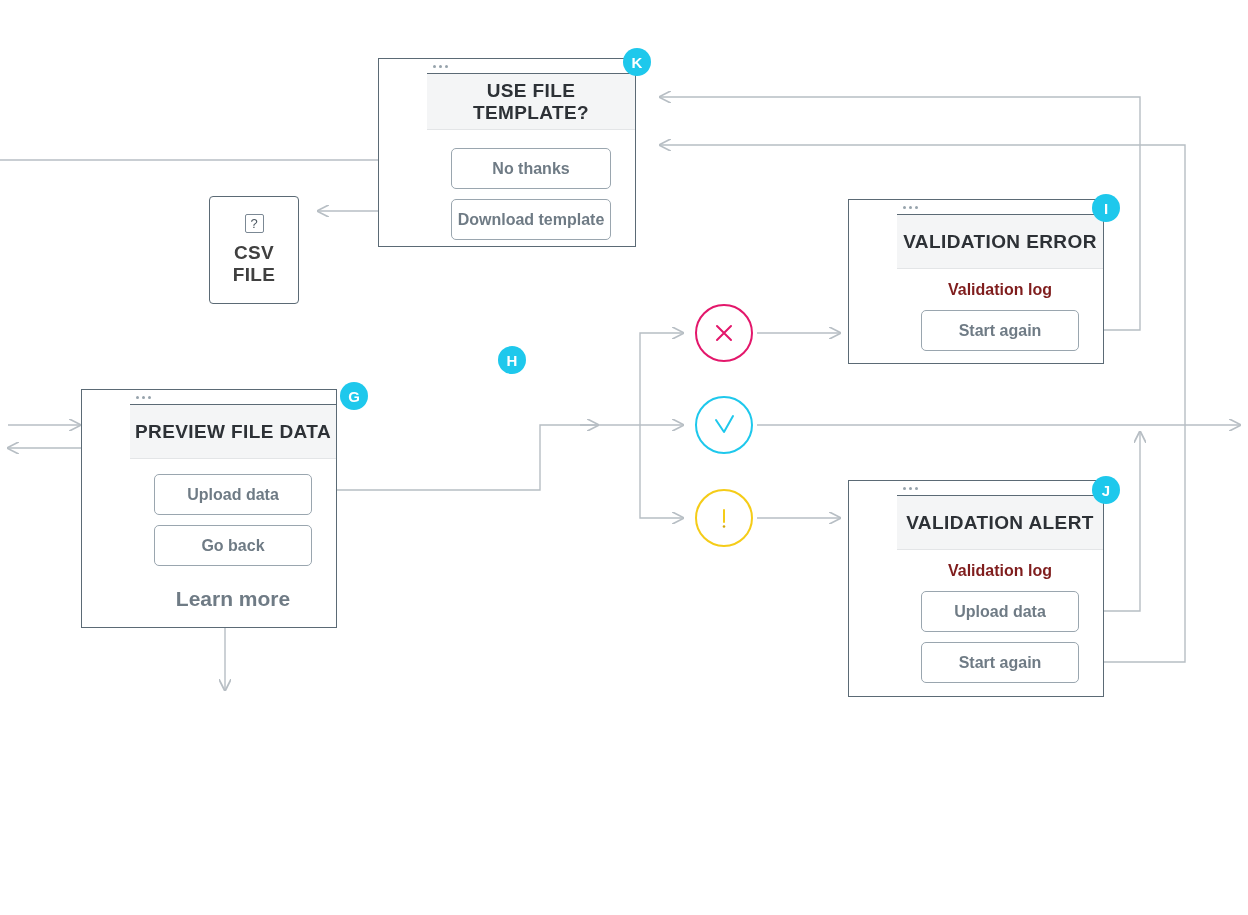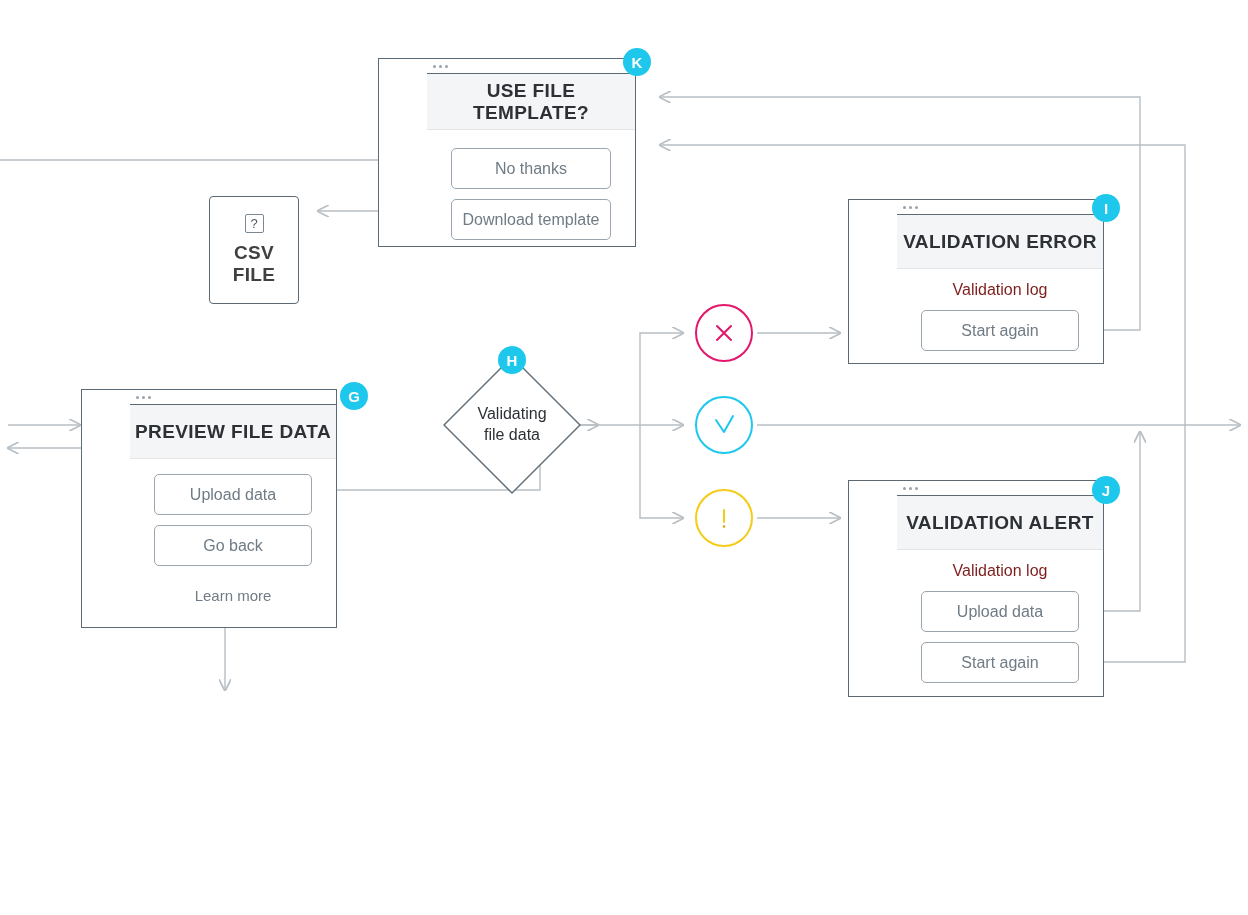--- a/index.html
+++ b/index.html
@@ -67,38 +67,39 @@
     color: #2d3136;
     letter-spacing: .4px;
     text-align: center;
   }
   .win-body {
     padding: 16px 24px 18px 24px;
     box-sizing: border-box;
     display: flex;
     flex-direction: column;
     align-items: center;
+    font-weight: bold;
   }
   .btn {
     box-sizing: border-box;
     width: 100%;
     border: 1px solid #9aa6af;
     border-radius: 5px;
     background: #ffffff;
     color: #6f7b85;
     font-size: 16px;
     font-family: "Liberation Sans", sans-serif;
     text-align: center;
     display: flex;
     align-items: center;
     justify-content: center;
     height: 41px;
   }
   .linktext {
-    font-size: 15px;
+    font-size: 21px;
     color: #6f7b85;
     text-align: center;
   }
   .logtext {
     font-size: 16px;
     color: #7f1d1d;
     text-align: center;
   }
 
   
@@ -266,29 +267,20 @@
     </div>
     <div class="win-body" style="gap:10px; padding-top:15px;">
       <div class="btn">Upload data</div>
       <div class="btn">Go back</div>
       <div class="linktext" style="margin-top:11px;">Learn more</div>
     </div>
   </div>
   <div class="badge" style="left:340px; top:382px;">G</div>
 
 
-  <div class="diamond-wrap" style="left:442px; top:355px; width:140px; height:140px;">
-    <svg class="diamond-shape" viewBox="0 0 140 140" xmlns="http://www.w3.org/2000/svg">
-      <path d="M 70 2 L 138 70 L 70 138 L 2 70 Z" fill="#ffffff" stroke="#5b6a75" stroke-width="1.4" stroke-linejoin="round"></path>
-    </svg>
-    <div class="diamond-label">
-      <span>Validating</span>
-      <span>file data</span>
-    </div>
-  </div>
   <div class="badge" style="left:498px; top:346px;">H</div>
 
   <div class="status" style="left:695px; top:304px; color:#e3176b;">
     <svg width="26" height="26" viewBox="0 0 26 26">
       <path d="M 6 6 L 20 20 M 20 6 L 6 20" fill="none" stroke="#e3176b" stroke-width="2" stroke-linecap="round"></path>
     </svg>
   </div>
 
   <div class="status" style="left:695px; top:396px; color:#1ec8ec;">
     <svg width="28" height="28" viewBox="0 0 28 28">

